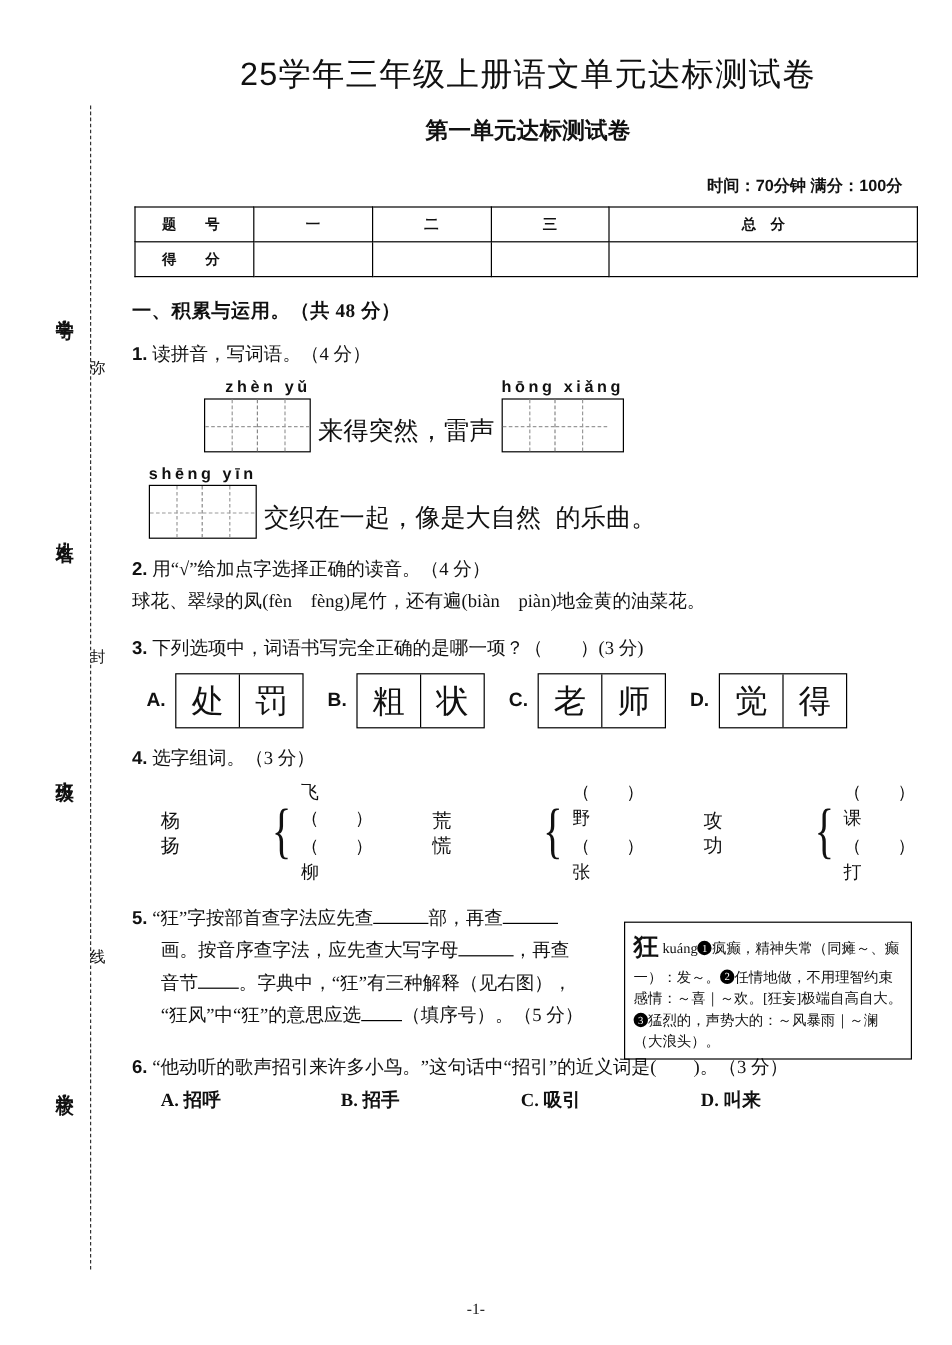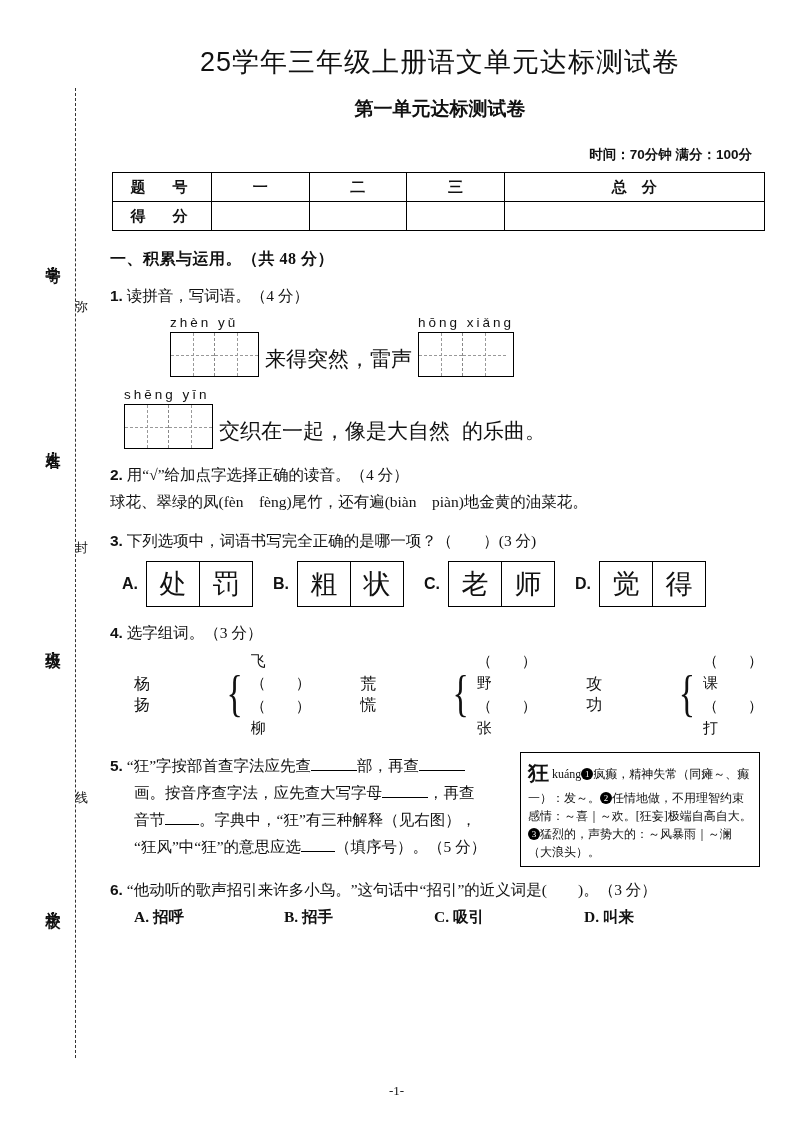--- a/index.html
+++ b/index.html
@@ -38,32 +38,32 @@
     font-family:"Liberation Sans","DejaVu Sans",sans-serif;
   }
   .timeinfo{
     text-align:right;font-size:13.5px;font-weight:bold;margin-top:24px;padding-right:18px;
     font-family:"Liberation Sans","DejaVu Sans",sans-serif;
   }
   table.scoretable{
     border-collapse:collapse;width:653px;margin-top:8px;margin-left:2px;
   }
   table.scoretable td{
-    border:1px solid #000;height:26px;text-align:center;font-size:15px;
+    border:1px solid #000;height:26px;text-align:center;font-size:12px;
     font-weight:bold;font-family:"Liberation Sans","DejaVu Sans",sans-serif;
   }
   table.scoretable td.hdr{width:96px;letter-spacing:6px;}
 
   .sec{font-size:16px;font-weight:bold;margin-top:18px;letter-spacing:0.5px;}
   .q{font-size:15.5px;margin-top:12px;line-height:1.75;}
   .qn{font-weight:bold;font-family:"Liberation Sans","DejaVu Sans",sans-serif;}
 
   
   .tzrow{display:flex;align-items:flex-end;margin-top:6px;}
-  .tzgrp{display:inline-block;text-align:left;}
+  .tzgrp{display:inline-block;text-align:right;font-weight:bold;}
   .pinyin{font-size:13.5px;letter-spacing:3px;margin-bottom:2px;
      font-family:"Liberation Sans","DejaVu Sans",sans-serif;}
   .tz{display:flex;border:1px solid #000;}
   .tzcell{
     width:43px;height:43px;position:relative;border-right:1px dashed #888;
   }
   .tzcell:last-child{border-right:none;}
   .tzcell:before{
     content:"";position:absolute;left:0;top:50%;width:100%;
     border-top:1px dashed #999;
@@ -85,21 +85,21 @@
 
   
   .grpline{display:flex;align-items:center;margin-top:4px;margin-left:24px;gap:6px;font-size:15px;}
   .pairchars{font-size:16px;letter-spacing:14px;padding-right:4px;}
   .brace{font-size:34px;line-height:0.9;transform:scaleY(1.5);display:inline-block;margin:0 2px;}
   .blanks{display:inline-block;line-height:1.5;font-size:15px;}
   .spacer{display:inline-block;width:34px;}
 
   
   .dictbox{
-    position:absolute;right:10px;top:0;width:224px;border:1.5px solid #000;
+    position:absolute;right:10px;top:16px;width:224px;border:1.5px solid #000;
     padding:5px 7px;font-size:12px;line-height:1.5;
   }
   .dictbox .hw{font-size:21px;font-weight:bold;vertical-align:-2px;margin-right:3px;}
   .cnum{display:inline-block;width:12px;height:12px;line-height:12px;border-radius:50%;
     background:#000;color:#fff;font-size:9px;text-align:center;vertical-align:1px;}
 
   .blank{display:inline-block;border-bottom:1px solid #000;width:46px;}
   .blank.sm{width:34px;}
 
   .footer{

